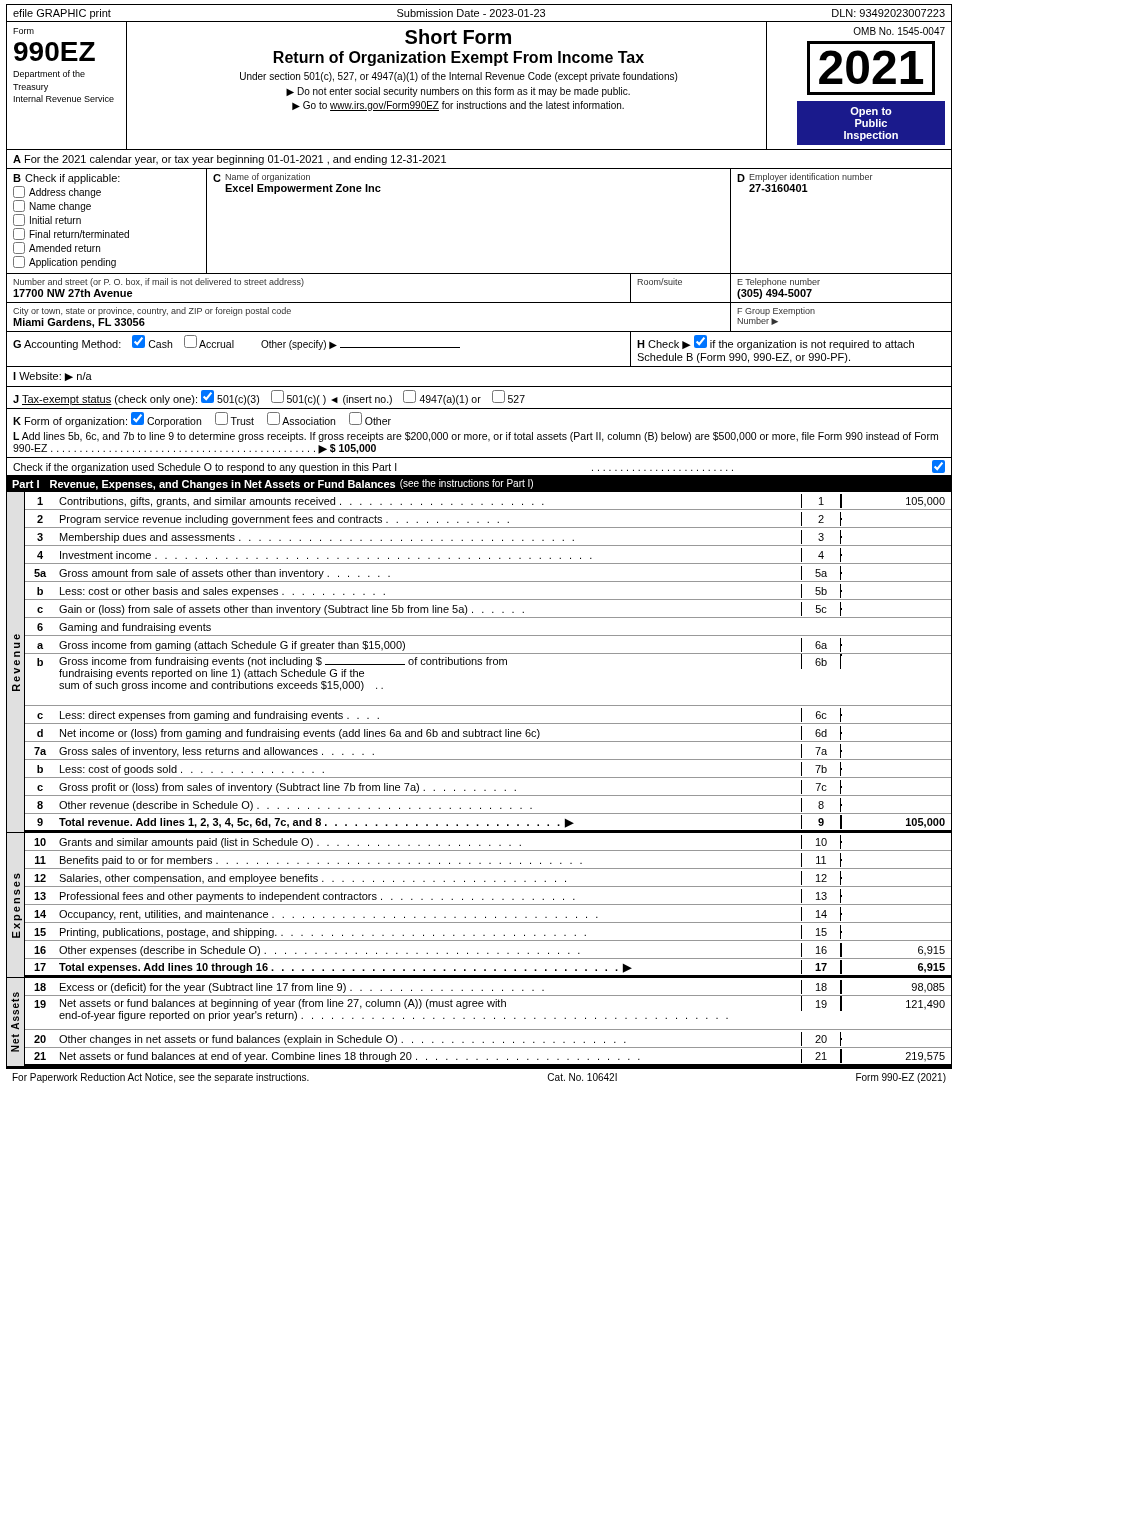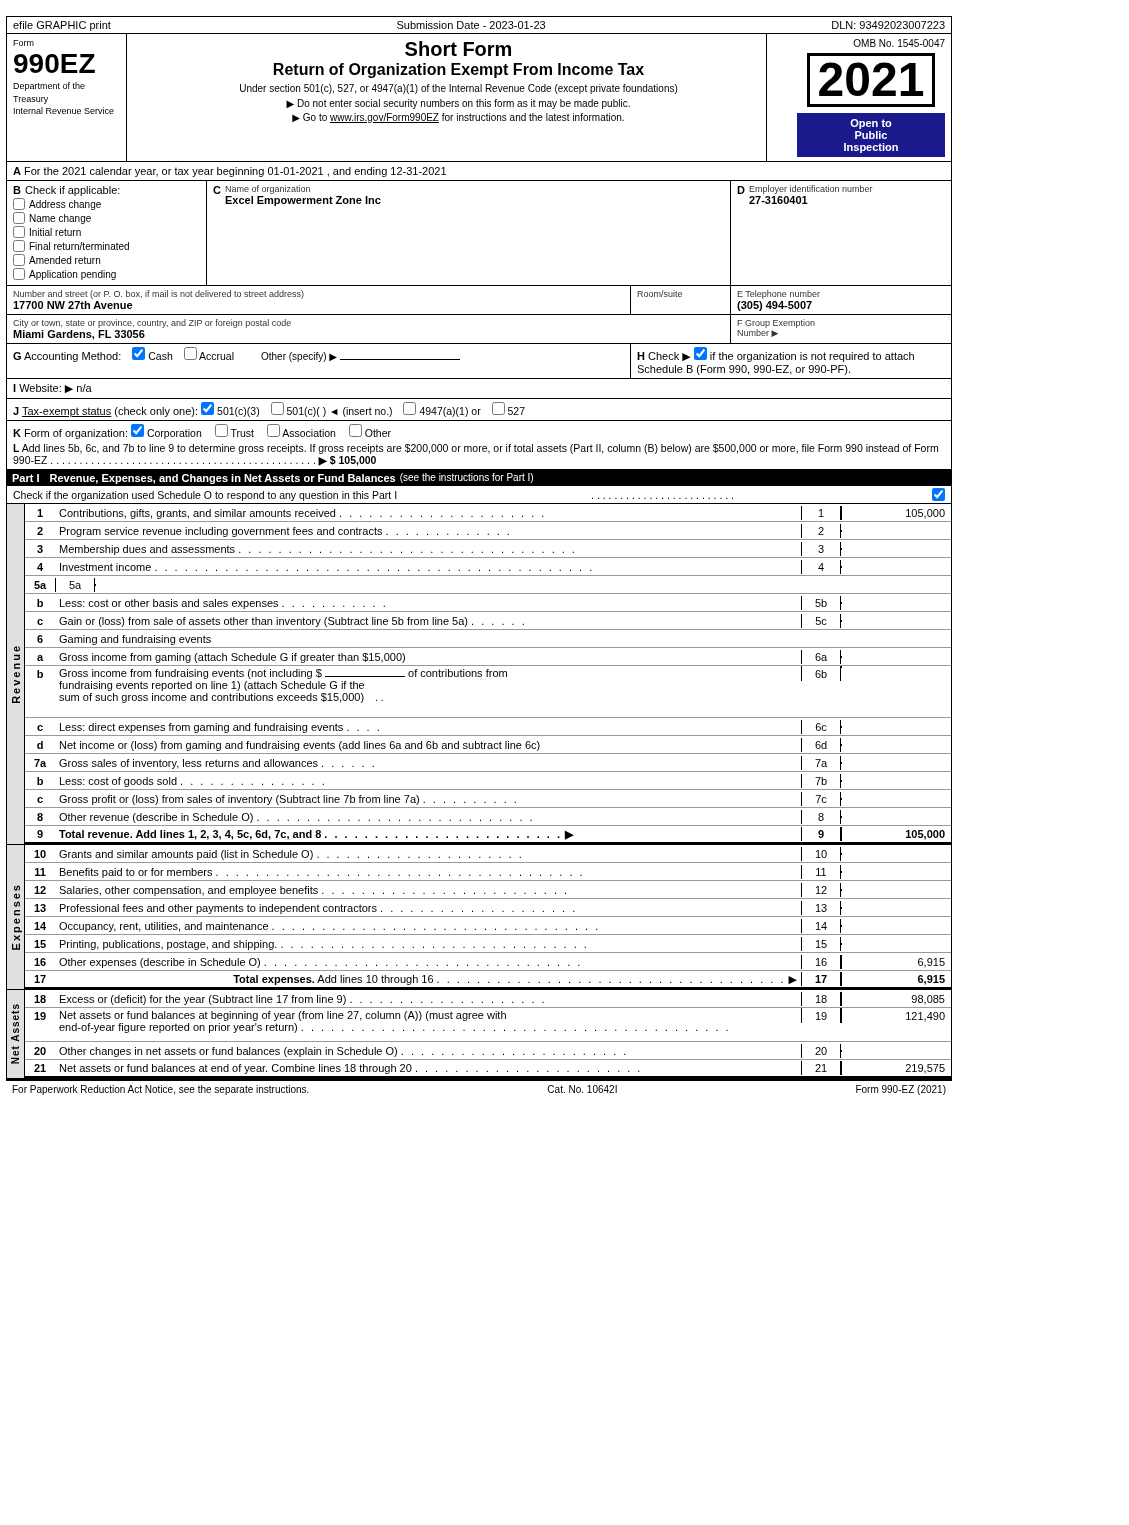--- a/index.html
+++ b/index.html
@@ -1,18 +1,18 @@
 <!DOCTYPE html>
 <html><head>
   <meta charset="utf-8">
   <style>
     * { box-sizing: border-box; margin: 0; padding: 0; }
     body { font-family: Arial, sans-serif; font-size: 11px; background: white; color: black; width: 1129px; }
     
-    .page { width: 958px; padding: 16px 6px; }
+    .page { width: 958px; padding: 4px 6px; }
     
     
     .top-bar { display: flex; justify-content: space-between; border: 1px solid black; padding: 2px 6px; font-size: 11px; }
     
     
     .main-header { display: flex; border: 1px solid black; border-top: none; gap: 24px; }
     .header-left { width: 120px; padding: 4px 6px; border-right: 1px solid black; }
     .header-center { flex: 1; text-align: center; padding: 4px; border-right: 1px solid black; }
     .header-center h1 { font-size: 20px; font-weight: bold; }
     .header-center h2 { font-size: 16px; font-weight: bold; }
@@ -276,32 +276,32 @@
     </div>
     <div style="font-size:10.5px;">
       <span style="font-weight:bold;">L</span>
       <span> Add lines 5b, 6c, and 7b to line 9 to determine gross receipts. If gross receipts are $200,000 or more, or if total assets (Part II, column (B) below) are $500,000 or more, file Form 990 instead of Form 990-EZ </span>
       <span>. . . . . . . . . . . . . . . . . . . . . . . . . . . . . . . . . . . . . . . . . . . . . .</span>
       <span style="font-weight:bold;"> ▶ $ </span>
       <span style="font-weight:bold;">105,000</span>
     </div>
   </div>
 
+  <div style="border:1px solid black; border-top:none; padding:2px 6px; font-size:10.5px; display:flex; align-items:center; justify-content:space-between;">
+    <span>Check if the organization used Schedule O to respond to any question in this Part I</span>
+    <span>. . . . . . . . . . . . . . . . . . . . . . . . .</span>
+    <input type="checkbox" checked="" style="margin-left: 4px;">
+  </div>
+
   <div style="background:black; color:white; font-weight:bold; padding:2px 6px; font-size:11px; display:flex;">
     <span style="margin-right:10px;">Part I</span>
     <span>Revenue, Expenses, and Changes in Net Assets or Fund Balances</span>
     <span style="font-weight:normal; margin-left:4px; font-size:10px;">(see the instructions for Part I)</span>
   </div>
 
-  <div style="border:1px solid black; border-top:none; padding:2px 6px; font-size:10.5px; display:flex; align-items:center; justify-content:space-between;">
-    <span>Check if the organization used Schedule O to respond to any question in this Part I</span>
-    <span>. . . . . . . . . . . . . . . . . . . . . . . . .</span>
-    <input type="checkbox" checked="" style="margin-left: 4px;">
-  </div>
-
   <div class="section-wrapper">
     <div class="side-label-cell">
       <span style="writing-mode:vertical-rl; transform:rotate(180deg); font-weight:bold; font-size:11px; letter-spacing:2px;">Revenue</span>
     </div>
     <div class="section-content">
 
       <div class="line-row">
         <div class="line-num">1</div>
         <div class="line-desc">Contributions, gifts, grants, and similar amounts received <span class="dots">. . . . . . . . . . . . . . . . . . . . .</span></div>
         <div class="line-box">1</div>
@@ -324,20 +324,21 @@
 
       <div class="line-row">
         <div class="line-num">4</div>
         <div class="line-desc">Investment income <span class="dots">. . . . . . . . . . . . . . . . . . . . . . . . . . . . . . . . . . . . . . . . . . . .</span></div>
         <div class="line-box">4</div>
         <div class="line-amount"></div>
       </div>
 
       <div class="line-row">
         <div class="line-num">5a</div>
+        <div class="line-desc">Gross amount from sale of assets other than inventory <span class="dots">. . . . . . .</span></div>
         <div class="line-box">5a</div>
         <div class="line-amount"></div>
       </div>
 
       <div class="line-row">
         <div class="line-num">b</div>
         <div class="line-desc">Less: cost or other basis and sales expenses <span class="dots">. . . . . . . . . . .</span></div>
         <div class="line-box">5b</div>
         <div class="line-amount"></div>
       </div>
@@ -476,21 +477,21 @@
 
       <div class="line-row">
         <div class="line-num">16</div>
         <div class="line-desc">Other expenses (describe in Schedule O) <span class="dots">. . . . . . . . . . . . . . . . . . . . . . . . . . . . . . . .</span></div>
         <div class="line-box">16</div>
         <div class="line-amount">6,915</div>
       </div>
 
       <div class="line-row" style="border-bottom:2px solid black;">
         <div class="line-num" style="font-weight:bold;">17</div>
-        <div class="line-desc" style="font-weight:normal;text-align:right;"><strong>Total expenses.</strong> Add lines 10 through 16 <span class="dots">. . . . . . . . . . . . . . . . . . . . . . . . . . . . . . . . . . .</span> ▶</div>
+        <div class="line-desc" style="font-weight:bold;"><strong>Total expenses.</strong> Add lines 10 through 16 <span class="dots">. . . . . . . . . . . . . . . . . . . . . . . . . . . . . . . . . . .</span> ▶</div>
         <div class="line-box" style="font-weight:bold;">17</div>
         <div class="line-amount" style="font-weight:bold;">6,915</div>
       </div>
     </div>
   </div>
 
   <div class="section-wrapper">
     <div class="side-label-cell" style="width:18px;">
       <span style="writing-mode:vertical-rl; transform:rotate(180deg); font-weight:bold; font-size:10px; letter-spacing:1px; text-align:center;">Net Assets</span>
     </div>

